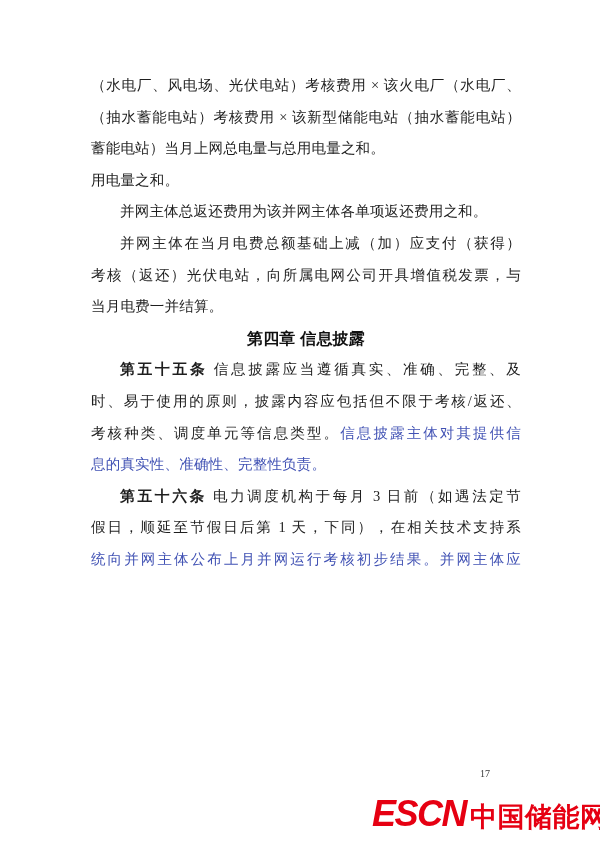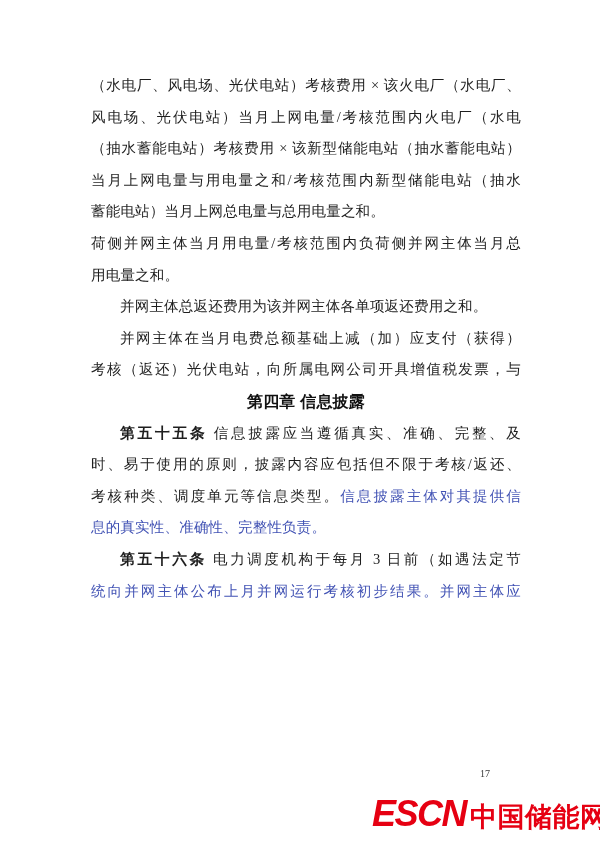--- a/index.html
+++ b/index.html
@@ -89,35 +89,34 @@
     line-height: 34px;
   }
 </style>
 </head>
 <body>
 
 <div class="page">
 
   <div class="text-block" style="color: rgb(30, 30, 30);">
       <div class="line fill"><span>（水电厂、风电场、光伏电站）考核费用 × 该火电厂（水电厂、</span></div>
-      <div class="line fill"><span>风电场、光伏电站）当月上网电量/考核范围内火电厂（水电</span></div>
       <div class="line fill"><span>（抽水蓄能电站）考核费用 × 该新型储能电站（抽水蓄能电站）</span></div>
-      <div class="line fill"><span>当月上网电量与用电量之和/考核范围内新型储能电站（抽水</span></div>
       <div class="line"><span>蓄能电站）当月上网总电量与总用电量之和。</span></div>
-      <div class="line fill"><span>荷侧并网主体当月用电量/考核范围内负荷侧并网主体当月总</span></div>
       <div class="line"><span>用电量之和。</span></div>
       <div class="line indent"><span>并网主体总返还费用为该并网主体各单项返还费用之和。</span></div>
       <div class="line indent fill"><span>并网主体在当月电费总额基础上减（加）应支付（获得）</span></div>
       <div class="line fill"><span>考核（返还）光伏电站，向所属电网公司开具增值税发票，与</span></div>
+      <div class="line"><span>当月电费一并结算。</span></div>
       <div class="line heading"><span>第四章 信息披露</span></div>
       <div class="line indent fill"><span class="run-bold">第五十五条</span><span> 信息披露应当遵循真实、准确、完整、及</span></div>
       <div class="line fill"><span>时、易于使用的原则，披露内容应包括但不限于考核/返还、</span></div>
       <div class="line fill"><span>考核种类、调度单元等信息类型。</span><span class="run-blue" style="color: rgb(65, 82, 180);">信息披露主体对其提供信</span></div>
       <div class="line"><span class="run-blue" style="color: rgb(65, 82, 180);">息的真实性、准确性、完整性负责。</span></div>
       <div class="line indent fill"><span class="run-bold">第五十六条</span><span> 电力调度机构于每月 3 日前（如遇法定节</span></div>
+      <div class="line fill"><span>假日，顺延至节假日后第 1 天，下同），在相关技术支持系</span></div>
       <div class="line fill"><span class="run-blue" style="color: rgb(65, 82, 180);">统向并网主体公布上月并网运行考核初步结果。并网主体应</span></div>
     </div>
 
   <div class="page-number">17</div>
 
   <div class="logo" style="color: rgb(230, 0, 18);">
     <span class="logo-latin">ESCN</span>
     <span class="logo-cjk">中国储能网</span>
   </div>
 

